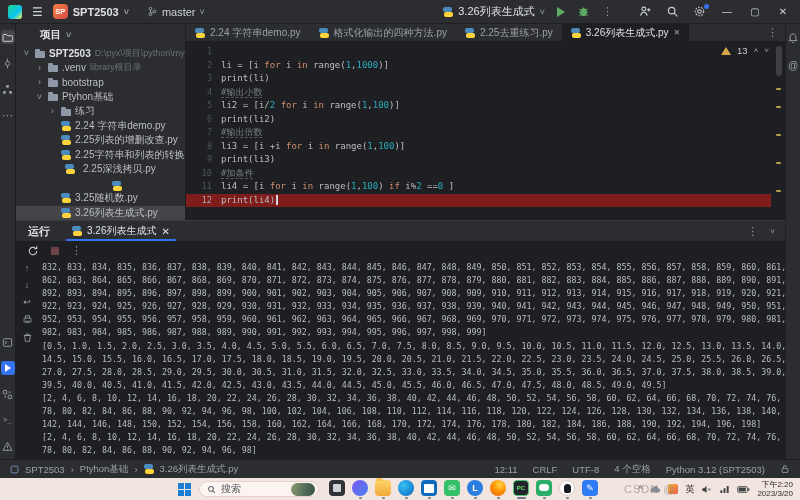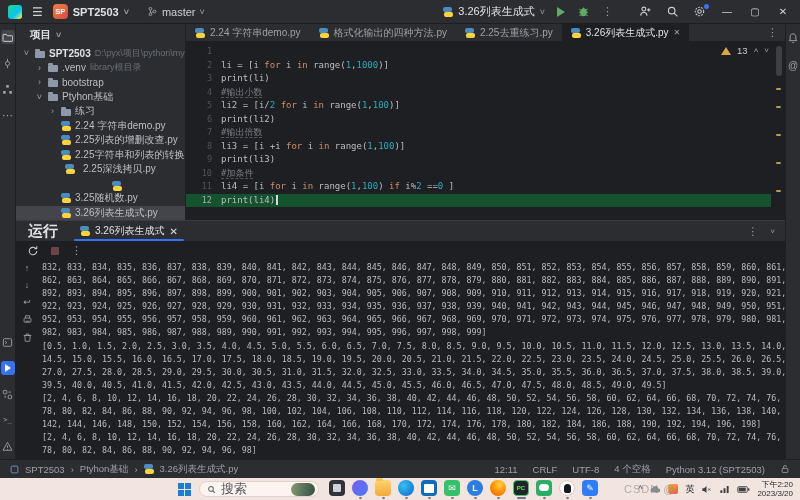--- a/index.html
+++ b/index.html
@@ -37,21 +37,21 @@
   .sicon.runblue{background:#3574f0;}
   .runblue i{display:block;width:0;height:0;border-left:6px solid #fff;border-top:4px solid transparent;border-bottom:4px solid transparent;margin-left:1px;}
   .rstripe{width:15px;background:#2b2d30;border-left:1px solid #1e1f22;box-sizing:border-box;
     display:flex;flex-direction:column;align-items:center;padding:8px 0;gap:16px;color:#9da0a8;}
 
   .center{flex:1;display:flex;flex-direction:column;min-width:0;}
   .toprow{height:196px;display:flex;min-height:0;}
 
   
   .project{width:170px;background:#2b2d30;border-right:1px solid #1e1f22;box-sizing:border-box;overflow:hidden;}
-  .pheader{height:22px;display:flex;align-items:center;gap:5px;padding:0 14px;color:#dfe1e5;font-weight:bold;font-size:10.5px;}
+  .pheader{height:22px;display:flex;align-items:center;gap:5px;padding:0 24px;color:#dfe1e5;font-weight:bold;font-size:10.5px;}
   .trow{height:14.5px;display:flex;align-items:center;gap:4px;white-space:nowrap;overflow:hidden;font-size:10px;color:#bcbec4;}
   .trow.sel{background:#43454a;}
   .tarrow{width:9px;flex:none;color:#9da0a8;font-size:9px;text-align:center;}
   .tlabel.b{font-weight:bold;color:#dfe1e5;}
   .thint{color:#6a6e75;font-size:9px;}
   .ficon{position:relative;flex:none;width:10px;height:7px;background:#8f98a8;border-radius:1px;margin-top:2px;}
   .ficon::before{content:"";position:absolute;top:-2px;left:0;width:5px;height:2px;background:#8f98a8;border-radius:1px 1px 0 0;}
   .pyico{position:relative;flex:none;width:10px;height:10px;}
   .pyico i{position:absolute;border-radius:2px;}
   .pyico .pb{left:0;top:0;width:9px;height:5px;background:#4b8bbe;}
@@ -60,39 +60,39 @@
   
   .editor{flex:1;display:flex;flex-direction:column;min-width:0;}
   .tabbar{height:18px;background:#2b2d30;display:flex;align-items:stretch;border-bottom:1px solid #1e1f22;box-sizing:border-box;}
   .etab{display:flex;align-items:center;gap:5px;padding:0 9px;font-size:10px;color:#9da0a8;white-space:nowrap;}
   .etab.active{background:#1e1f22;color:#dfe1e5;}
   .etab .x{color:#9da0a8;font-size:8px;}
   .tabkebab{margin-left:auto;display:flex;align-items:center;padding:0 7px;color:#9da0a8;}
   .codewrap{position:relative;flex:1;background:#1e1f22;overflow:hidden;}
   .codegrid{position:absolute;top:3px;left:0;right:14px;}
   .cline{display:flex;height:13.5px;line-height:13.5px;font-size:9px;}
-  .cline.cur{background:#14532d;}
+  .cline.cur{background:#7f1d1d;}
   .gut{width:26px;flex:none;text-align:right;padding-right:9px;color:#4e525b;font-size:8.5px;}
   .cline.cur .gut{color:#a7a9b0;}
   .ctext{white-space:pre;}
   .tok-kw{color:#cf8e6d;}
   .tok-num{color:#2aacb8;}
   .tok-cm{color:#7a7e85;text-decoration:underline dashed #53565c 1px;text-underline-offset:2px;}
   .cursor{display:inline-block;width:1.5px;height:10px;background:#d6d8dc;vertical-align:-2px;margin-left:1px;}
   .inspect{position:absolute;top:3px;right:16px;display:flex;align-items:center;gap:6px;color:#c6c8cd;font-size:9.5px;}
   .warntri{width:0;height:0;border-left:5px solid transparent;border-right:5px solid transparent;border-bottom:8px solid #d9a648;}
   .inspect .nav{color:#9da0a8;font-size:8px;}
   .stripebar{position:absolute;top:0;right:0;width:13px;bottom:0;}
   .mark{position:absolute;right:4px;width:5px;height:2px;background:#b3a14a;border-radius:1px;}
   .vthumb{position:absolute;right:3px;top:4px;width:6px;height:30px;background:#4b4d52;border-radius:3px;opacity:.7;}
 
   
   .runpanel{flex:1;display:flex;flex-direction:column;border-top:1px solid #393b40;min-height:0;background:#1e1f22;}
   .rheader{height:21px;background:#2b2d30;display:flex;align-items:stretch;border-bottom:1px solid #1e1f22;box-sizing:border-box;}
-  .rtitle{display:flex;align-items:center;font-weight:bold;color:#dfe1e5;font-size:15px;padding:0 12px;}
+  .rtitle{display:flex;align-items:center;font-weight:bold;color:#dfe1e5;font-size:11px;padding:0 12px;}
   .rtab{position:relative;display:flex;align-items:center;gap:5px;color:#dfe1e5;font-size:10px;padding:0 10px;}
   .rtab::after{content:"";position:absolute;left:4px;right:4px;bottom:0;height:2px;background:#3574f0;border-radius:1px;}
   .rhead-right{margin-left:auto;display:flex;align-items:center;gap:12px;padding-right:10px;color:#9da0a8;}
   .rtoolbar{height:17px;display:flex;align-items:center;gap:12px;padding-left:11px;color:#ced0d6;}
   .stopsq{width:8px;height:8px;background:#6e4346;border-radius:1px;}
   .consolerow{flex:1;display:flex;min-height:0;}
   .cgut{width:22px;flex:none;display:flex;flex-direction:column;align-items:center;gap:7px;padding-top:4px;color:#9da0a8;font-size:9px;}
   .console{flex:1;overflow:hidden;padding:2px 2px 0 4px;}
   .oline{height:13.1px;line-height:13.1px;font-size:8.3px;color:#b9bcc2;white-space:pre;}
 
@@ -102,21 +102,21 @@
   .crumbs{display:flex;align-items:center;gap:6px;white-space:nowrap;}
   .sbright{margin-left:auto;display:flex;align-items:center;gap:15px;}
 
   
   .taskbar{position:absolute;left:0;bottom:0;width:800px;height:22px;background:#f2e4de;display:flex;align-items:center;}
   .tb-start{margin-left:178px;display:flex;align-items:center;gap:8px;}
   .winlogo{display:grid;grid-template-columns:6px 6px;grid-template-rows:6px 6px;gap:1px;}
   .winlogo i{background:#1a7fd4;}
   .searchpill{width:120px;height:16px;border-radius:8px;background:#fbf4f0;border:1px solid #e3d2cb;
     display:flex;align-items:center;gap:5px;padding:0 3px 0 7px;box-sizing:border-box;}
-  .searchpill .stxt{color:#53575c;font-size:13px;}
+  .searchpill .stxt{color:#53575c;font-size:10px;}
   .simg{margin-left:auto;width:24px;height:13px;border-radius:7px;background:linear-gradient(100deg,#8b9a70,#54705a 55%,#33503f);}
   .apps{display:flex;gap:7px;margin-left:10px;}
   .appwrap{display:flex;flex-direction:column;align-items:center;}
   .app{width:16px;height:16px;border-radius:4px;position:relative;}
   .dot{width:3px;height:2px;border-radius:1px;background:#7d828c;margin-top:1px;}
   .dot.wide{width:9px;background:#6f7788;}
   .dot.hide{visibility:hidden;}
   .task-view{background:#2f3237;}.task-view::after{content:"";position:absolute;inset:4px;background:#cfd2d8;border-radius:1px;}
   .thunder{background:linear-gradient(135deg,#7b5cf0,#4a7df5);border-radius:50%;}
   .explorer{background:linear-gradient(#ffd46b,#f0a93a);}

